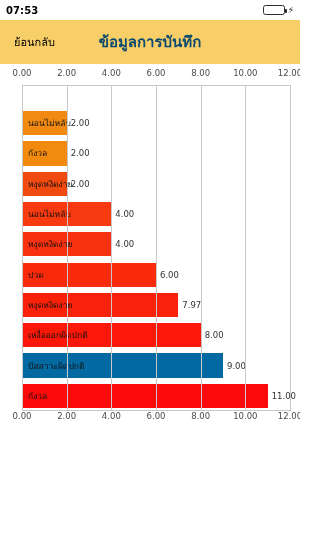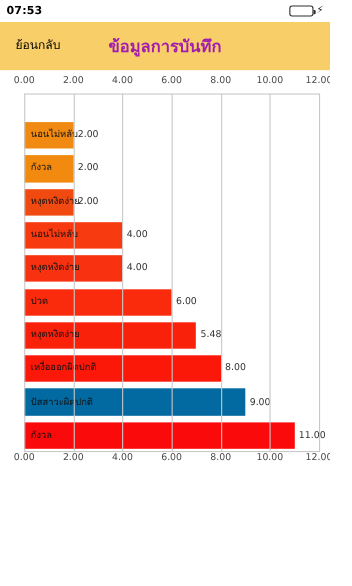--- a/index.html
+++ b/index.html
@@ -44,21 +44,21 @@
     display: flex; align-items: center;
     position: relative;
   }
   .nav-back {
     position: absolute; left: 14px; top: 50%; transform: translateY(-50%);
     font-size: 11px; color: #000000; background: none; border: none;
     font-family: Liberation Sans, sans-serif; cursor: pointer; line-height: 1;
   }
   .nav-title {
     width: 100%; text-align: center;
-    font-size: 15px; font-weight: 700; color: #a21caf;
+    font-size: 15px; font-weight: 700; color: #0c4a6e;
     line-height: 1;
   }
 
   
   .chart-area { position: relative; width: 300px; height: 389px; background: #fff; }
 
   .axis {
     position: absolute; left: 0; width: 300px; height: 16px;
   }
   .axis.top { top: 4px; }
@@ -182,21 +182,21 @@
           <div class="bar-row" style="top: 50%; height: 10%; padding-top: 3px; padding-bottom: 3px;">
             <div class="bar" style="width: 134px; background: rgb(250, 42, 12); top: 3px; bottom: 3px;">
               <span class="bar-label">ปวด</span>
             </div>
             <span class="bar-value" style="left: 160px;">6.00</span>
           </div>
           <div class="bar-row" style="top: 60%; height: 10%; padding-top: 3px; padding-bottom: 3px;">
             <div class="bar" style="width: 156.333px; background: rgb(250, 33, 10); top: 3px; bottom: 3px;">
               <span class="bar-label">หงุดหงิดง่าย</span>
             </div>
-            <span class="bar-value" style="left: 182.333px;">5.48</span>
+            <span class="bar-value" style="left: 182.333px;">7.97</span>
           </div>
           <div class="bar-row" style="top: 70%; height: 10%; padding-top: 3px; padding-bottom: 3px;">
             <div class="bar" style="width: 178.667px; background: rgb(251, 24, 8); top: 3px; bottom: 3px;">
               <span class="bar-label">เหงื่อออกผิดปกติ</span>
             </div>
             <span class="bar-value" style="left: 204.667px;">8.00</span>
           </div>
           <div class="bar-row" style="top: 80%; height: 10%; padding-top: 3px; padding-bottom: 3px;">
             <div class="bar" style="width: 201px; background: #0369a1; top: 3px; bottom: 3px;">
               <span class="bar-label">ปัสสาวะผิดปกติ</span>

